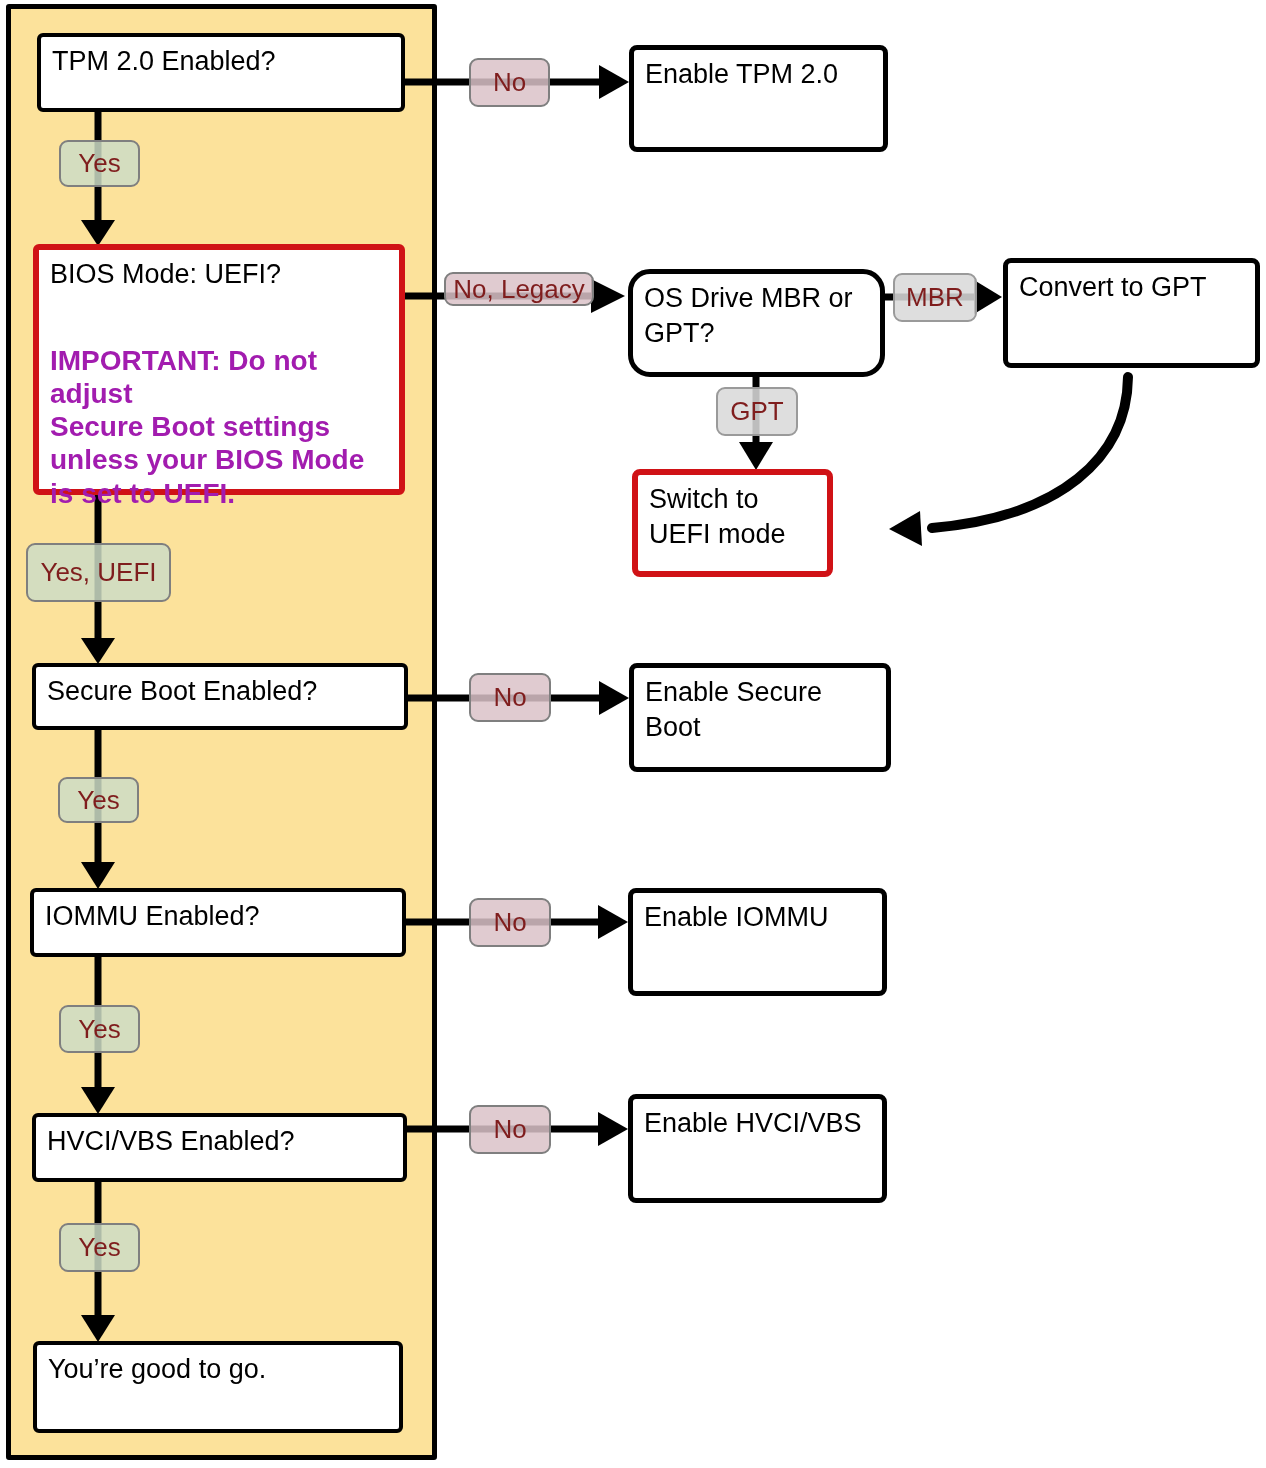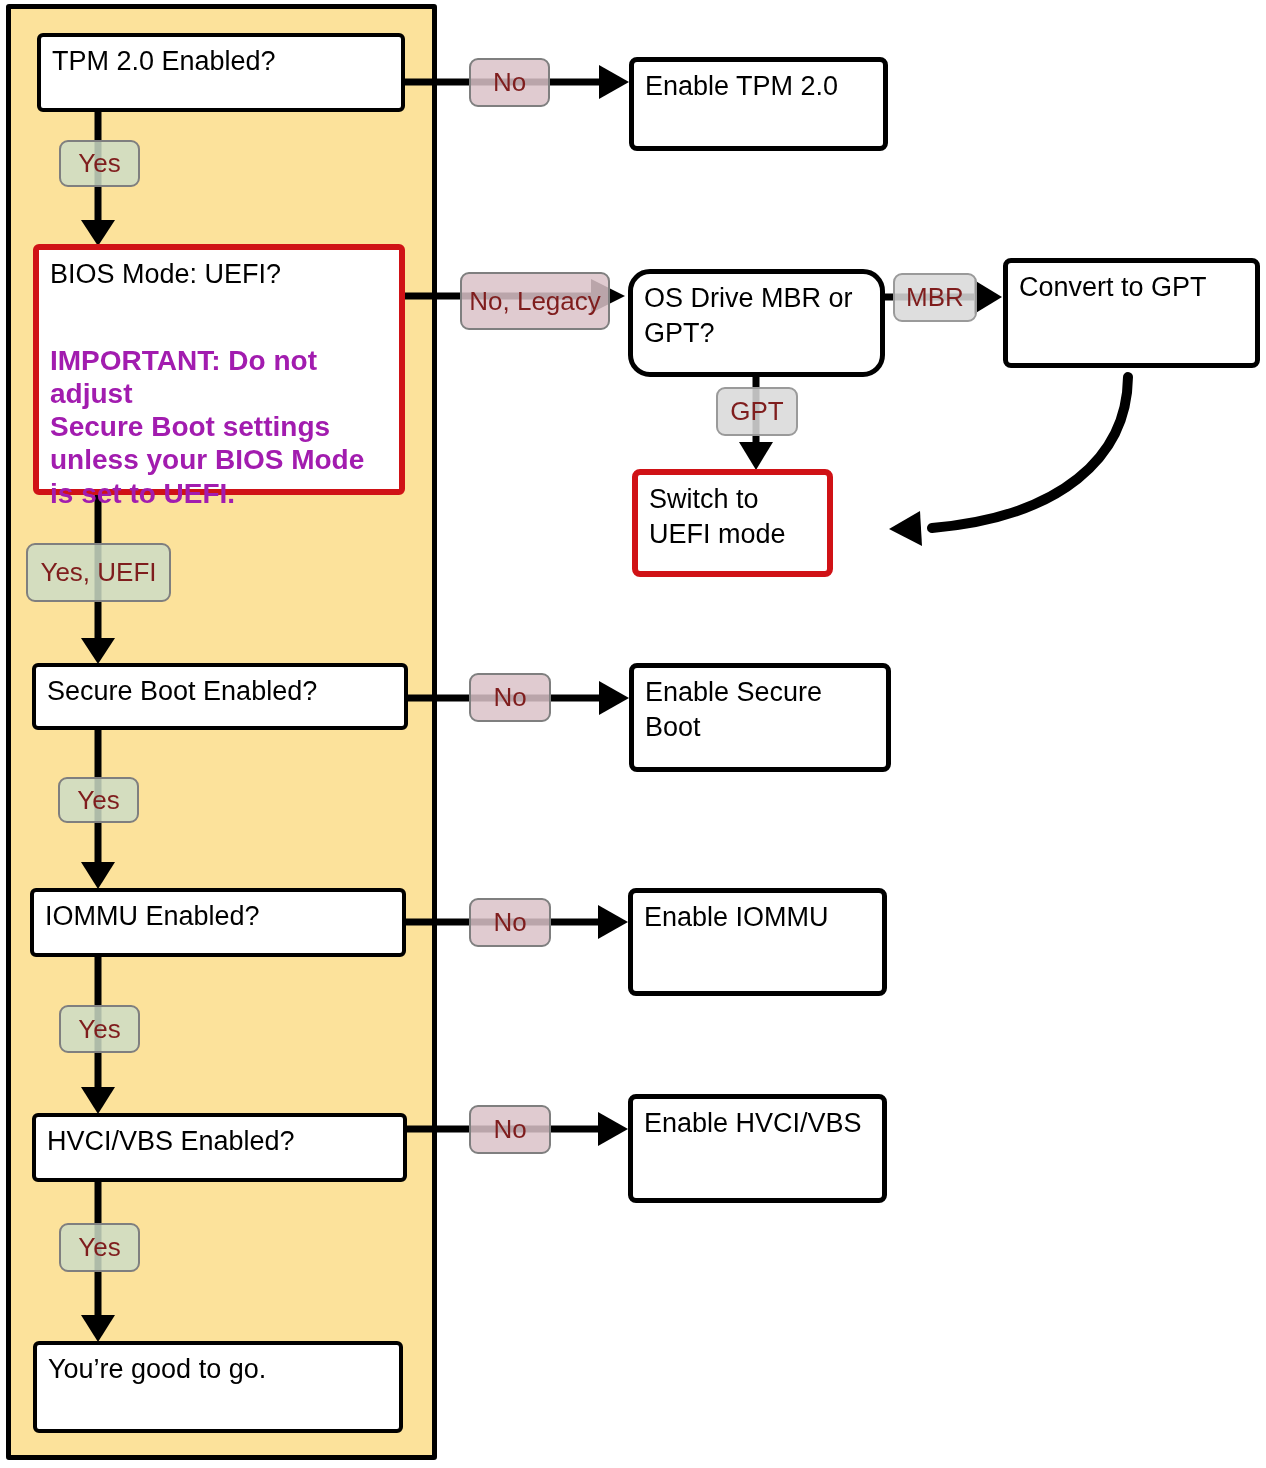--- a/index.html
+++ b/index.html
@@ -47,21 +47,21 @@
   }
   .node.thick { border-width: 5px; border-radius: 8px; }
   .node.alert { border-color: #D01216; border-width: 6px; }
 
   #node-tpm           { left: 37px;  top: 33px;   width: 368px; height: 79px;  }
   #node-bios          { left: 33px;  top: 244px;  width: 372px; height: 251px; border-width: 6px; }
   #node-secure        { left: 32px;  top: 663px;  width: 376px; height: 67px;  }
   #node-iommu         { left: 30px;  top: 888px;  width: 376px; height: 69px;  }
   #node-hvci          { left: 32px;  top: 1113px; width: 375px; height: 69px;  }
   #node-done          { left: 33px;  top: 1341px; width: 370px; height: 92px;  }
-  #node-enable-tpm    { left: 629px; top: 57px;   width: 259px; height: 94px; }
+  #node-enable-tpm    { left: 629px; top: 45px;   width: 259px; height: 107px; }
   #node-os-drive      { left: 628px; top: 269px;  width: 257px; height: 108px; border-radius: 22px; }
   #node-convert       { left: 1003px;top: 258px;  width: 257px; height: 110px; }
   #node-switch        { left: 632px; top: 469px;  width: 201px; height: 108px; }
   #node-enable-secure { left: 629px; top: 663px;  width: 262px; height: 109px; }
   #node-enable-iommu  { left: 628px; top: 888px;  width: 259px; height: 108px; }
   #node-enable-hvci   { left: 628px; top: 1094px; width: 259px; height: 109px; }
 
   .bios-warning {
     margin-top: 52px;
     color: #a21caf;
@@ -85,21 +85,21 @@
   .edge-label.yes     { background: rgba(205, 220, 198, 0.85); }
   .edge-label.no      { background: rgba(219, 194, 200, 0.85); }
   .edge-label.neutral { background: rgba(217, 217, 217, 0.87); border-color: #9A9A9A; }
 
   #label-yes-1     { left: 59px;  top: 140px;  width: 81px;  height: 47px; }
   #label-yes-uefi  { left: 26px;  top: 543px;  width: 145px; height: 59px; }
   #label-yes-2     { left: 58px;  top: 777px;  width: 81px;  height: 46px; }
   #label-yes-3     { left: 59px;  top: 1005px; width: 81px;  height: 48px; }
   #label-yes-4     { left: 59px;  top: 1223px; width: 81px;  height: 49px; }
   #label-no-1      { left: 469px; top: 58px;   width: 81px;  height: 49px; }
-  #label-no-legacy { left: 460px; top: 272px;  width: 150px; height: 58px; }
+  #label-no-legacy { left: 444px; top: 272px;  width: 150px; height: 34px; }
   #label-no-2      { left: 469px; top: 673px;  width: 82px;  height: 49px; }
   #label-no-3      { left: 469px; top: 898px;  width: 82px;  height: 49px; }
   #label-no-4      { left: 469px; top: 1105px; width: 82px;  height: 49px; }
   #label-mbr       { left: 893px; top: 273px;  width: 84px;  height: 49px; }
   #label-gpt       { left: 716px; top: 387px;  width: 82px;  height: 49px; }
 </style>
 </head>
 <body>
 
 <div class="canvas">

